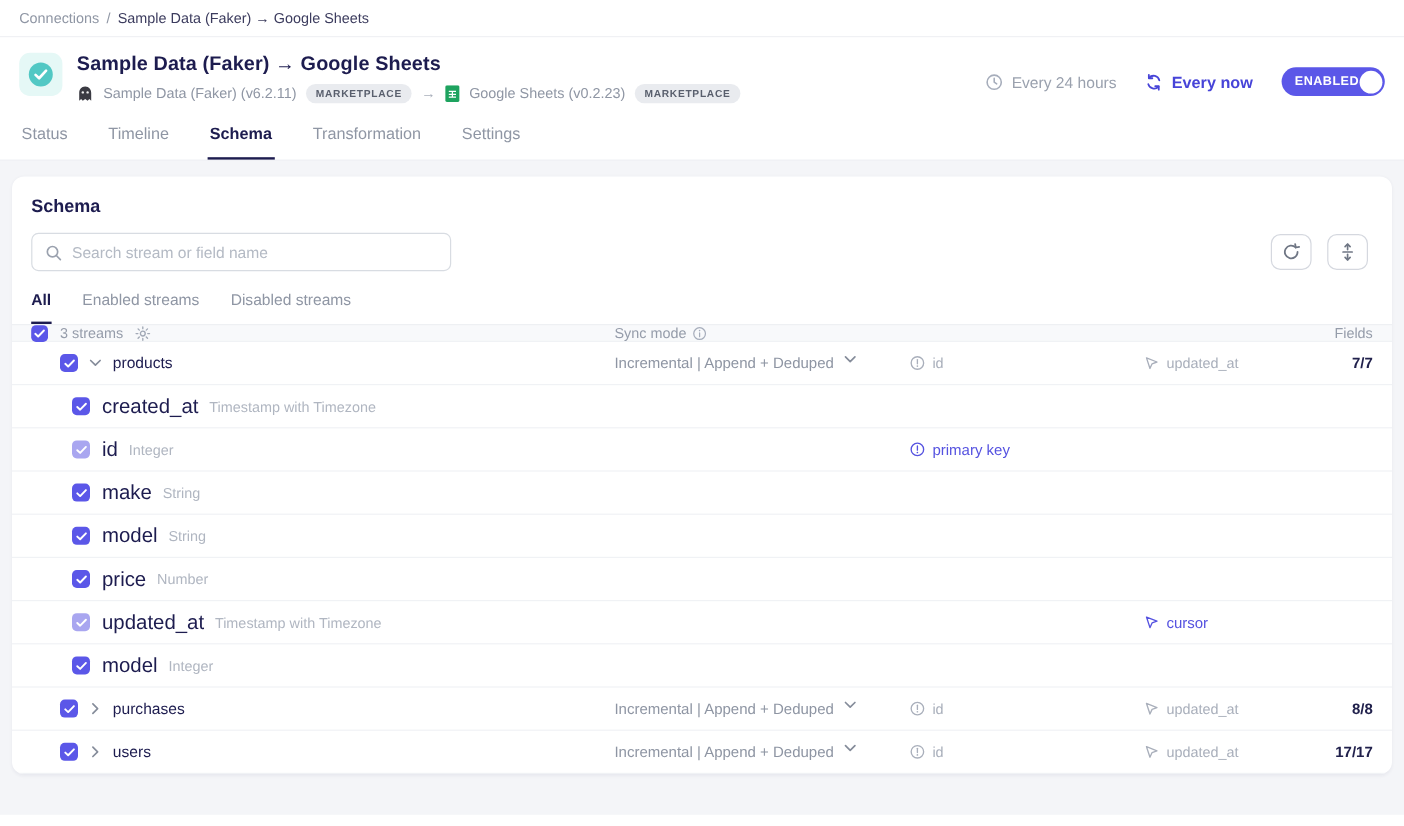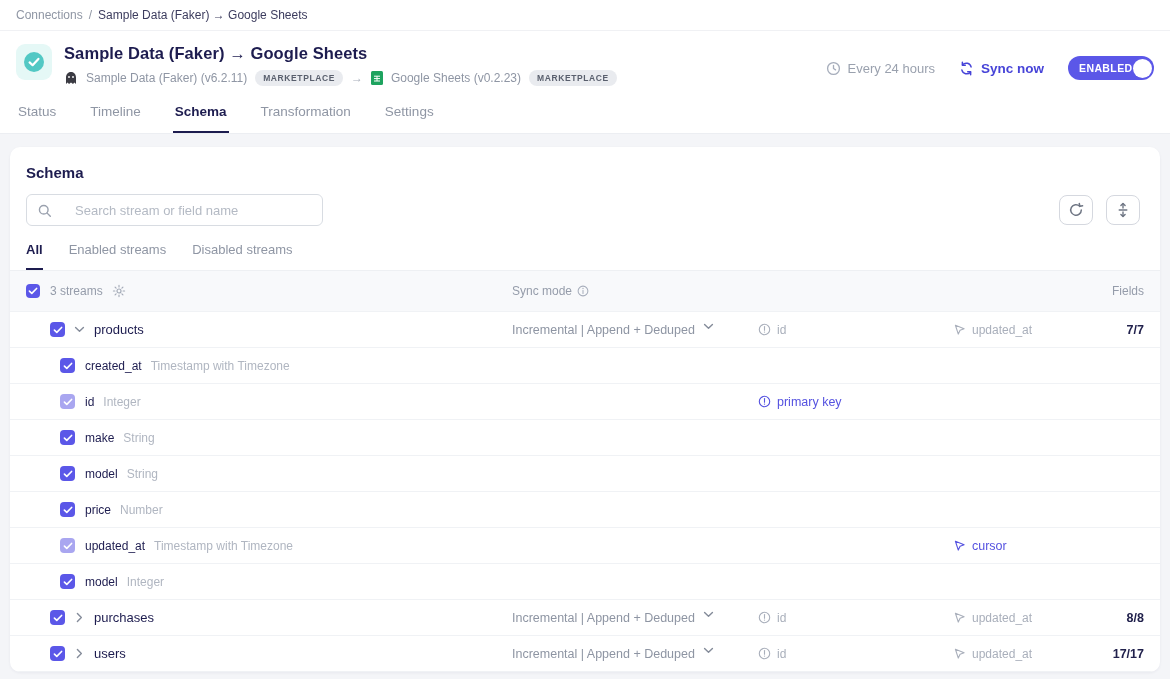--- a/index.html
+++ b/index.html
@@ -39,57 +39,57 @@
     border-bottom:2px solid transparent; }
   .nav-tab.active { color:#1d1c4f; font-weight:600; border-bottom-color:#1d1c4f; }
 
   
   .content { background:#f4f5f8; height:calc(688px - 31px - 72px - 40px); padding:13px 10px; }
   .card { background:#fff; border-radius:10px; box-shadow:0 1px 3px rgba(26,26,77,.06);
     overflow:hidden; }
   .card-head { padding:17px 16px 0; }
   .card-title { font-size:15px; font-weight:700; color:#1d1c4f; }
   .search-row { display:flex; justify-content:space-between; align-items:center; margin-top:13px; }
-  .search-box { width:297px; height:32px; border:1px solid #d8dce2; border-radius:6px;
-    display:flex; align-items:center; gap:23px; padding:0 10px; background:#fff; }
+  .search-box { width:350px; height:32px; border:1px solid #d8dce2; border-radius:6px;
+    display:flex; align-items:center; gap:8px; padding:0 10px; background:#fff; }
   .search-box input { border:none; outline:none; flex:1; font-size:13px;
     font-family:"Liberation Sans", sans-serif; color:#3c3c5e; background:transparent; }
   .search-box input::placeholder { color:#b4bac4; }
   .head-actions { display:flex; gap:13px; padding-right:4px; }
   .icon-btn { width:34px; height:30px; border:1px solid #d5d8df; border-radius:8px;
     background:#fff; display:flex; align-items:center; justify-content:center; cursor:pointer; }
 
   .filter-tabs { display:flex; gap:26px; padding:0 16px; margin-top:16px; }
   .filter-tab { font-size:13px; color:#8f96a4; padding-bottom:11px; cursor:pointer;
     border-bottom:2px solid transparent; }
   .filter-tab.active { color:#1d1c4f; font-weight:700; border-bottom-color:#1d1c4f; }
 
   
   .t-row { display:flex; align-items:center; padding:0 16px; border-bottom:1px solid #f0f2f5; }
-  .t-head { height:42px; background:#f8f9fb; border-top:1px solid #eef0f3;
+  .t-head { height:15px; background:#f8f9fb; border-top:1px solid #eef0f3;
     font-size:12px; color:#959caa; }
   .col-main { flex:1; display:flex; align-items:center; min-width:0; }
   .col-sync { width:246px; display:flex; align-items:center; }
   .col-pk { width:195px; display:flex; align-items:center; }
   .col-cursor { width:130px; display:flex; align-items:center; }
   .col-fields { width:61px; text-align:right; }
 
   .stream-row, .field-row { height:36px; }
   .cb { width:15px; height:15px; border-radius:4px; background:#5b57e8; display:flex;
     align-items:center; justify-content:center; flex:0 0 auto; cursor:pointer; }
   .cb-locked { background:#a9a6f0; }
   .t-head .cb { width:14px; height:14px; }
   .head-streams { margin-left:10px; }
   .gear-wrap { margin-left:9px; display:flex; align-items:center; cursor:pointer; }
   .stream-indent { margin-left:24px; }
   .chev { margin-left:9px; display:flex; align-items:center; cursor:pointer; }
   .chev.right svg { transform:rotate(-90deg); }
   .stream-name { margin-left:9px; font-size:13px; font-weight:500; color:#1d1c4f; }
   .field-indent { margin-left:34px; }
-  .field-name { margin-left:10px; font-size:12px; font-weight:500; color:#1d1c4f; }
+  .field-name { margin-left:10px; font-size:17px; font-weight:500; color:#1d1c4f; }
   .field-type { margin-left:9px; font-size:12px; color:#b0b6c1; }
 
   .sync-sel { display:flex; gap:8px; font-size:12.5px;
     color:#8e95a3; cursor:pointer; }
   .sync-head { display:flex; align-items:center; gap:5px; }
   .tag { display:flex; align-items:center; gap:6px; font-size:12px; color:#a9afbb; }
   .tag.accent { color:#5552e0; font-size:12.5px; cursor:default; }
   .count { font-size:12.5px; font-weight:600; color:#21214c; }
 </style>
 </head>
@@ -145,21 +145,21 @@
     </div>
     <div class="sync-now">
       <span style="display:flex">
         <svg width="15" height="15" viewBox="0 0 16 16" fill="none" stroke="#4744d8" stroke-width="1.6" stroke-linecap="round" stroke-linejoin="round">
             <path d="M12.9 6.3 A5.3 5.3 0 0 0 3.8 4.1"></path>
             <path d="M3.6 1.4 L3.6 4.5 L6.7 4.5"></path>
             <path d="M3.1 9.7 A5.3 5.3 0 0 0 12.2 11.9"></path>
             <path d="M12.4 14.6 L12.4 11.5 L9.3 11.5"></path>
           </svg>
       </span>
-      <span>Sync now</span>
+      <span>Every now</span>
     </div>
     <div class="toggle">
       <span class="toggle-label">ENABLED</span>
       <span class="toggle-knob"></span>
     </div>
   </div>
 </div>
 
 <div class="nav-tabs" id="nav-tabs">
     <div class="nav-tab">Status</div>

